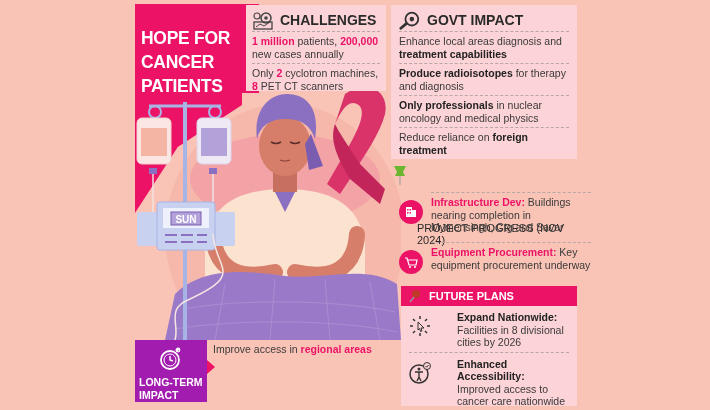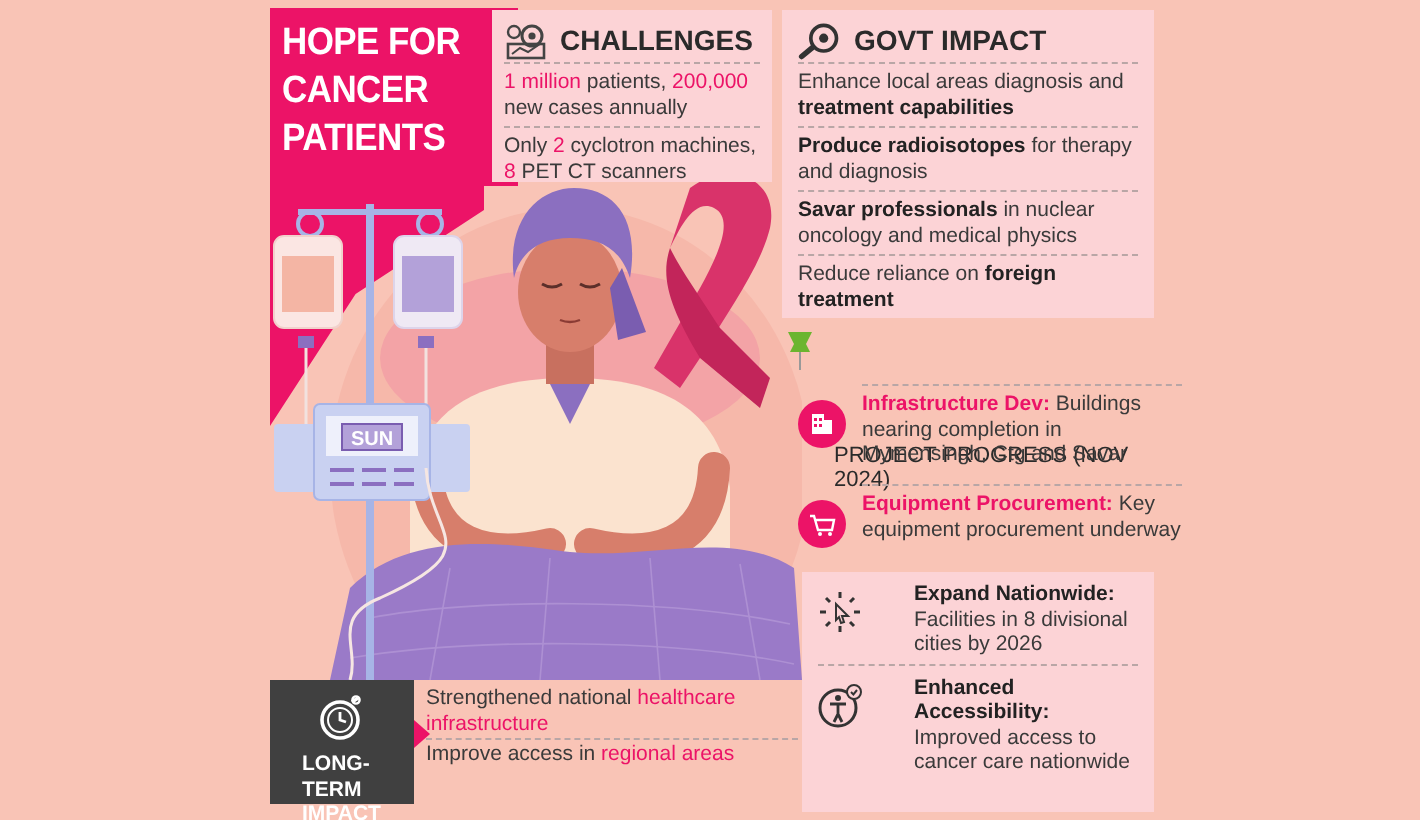--- a/index.html
+++ b/index.html
@@ -1,43 +1,43 @@
 <!DOCTYPE html>
 <html><head>
 <meta charset="utf-8">
 <style>
   * { box-sizing: border-box; margin: 0; padding: 0; }
   html, body { width: 710px; height: 410px; overflow: hidden; }
   body { background: #f9c4b6; font-family: "Liberation Sans", sans-serif; position: relative; }
   .canvas { position: absolute; left: 135px; top: 4px; width: 448px; height: 406px; background: #f9c4b6; }
-  .title-box { position: absolute; left: 0; top: 0; width: 124px; height: 89px; background: #ec1367; color: #fff; padding: 6px 6px; }
+  .title-box { position: absolute; left: 0; top: 0; width: 124px; height: 89px; background: #ec1367; color: #fff; padding: 22px 6px; }
   .title-box .t { font-weight: bold; font-size: 19px; line-height: 24px; letter-spacing: -0.3px; font-family: "Liberation Sans", sans-serif; transform: scaleX(0.92); transform-origin: left; white-space: nowrap; }
   .pink-wedge { position: absolute; left: 0; top: 89px; width: 107px; height: 120px; background: #ec1367; clip-path: polygon(0 0, 100% 0, 100% 10%, 40% 45%, 0 100%); }
   .card { position: absolute; background: #fcd3d6; }
   .challenges { left: 111px; top: 1px; width: 140px; height: 86px; padding: 4px 6px; }
   .govt { left: 256px; top: 1px; width: 186px; height: 154px; padding: 4px 8px; }
   .hdr { display: flex; align-items: center; gap: 6px; font-weight: bold; font-size: 14px; color: #2a2a2a; height: 22px; }
   .hdr .ic { width: 22px; height: 20px; display: inline-flex; align-items: center; justify-content: center; }
   .row { font-size: 10.5px; line-height: 12.5px; color: #3a3a3a; padding: 3px 0; border-top: 1px dashed #b9a6a6; }
   .row b { color: #222; }
-  .row .hl { color: #ec1367; font-weight: normal; }
+  .row .hl { color: #ec1367; font-weight: bold; }
   .progress { position: absolute; left: 252px; top: 160px; width: 196px; height: 120px; }
   .progress .phdr { position: absolute; left: 30px; top: 10px; font-weight: normal; font-size: 11px; color: #2a2a2a; margin-top: 48px; }
   .pitem { position: absolute; left: 12px; display: flex; gap: 8px; width: 196px; }
   .pitem .circ { width: 24px; height: 24px; border-radius: 50%; background: #ec1367; flex: none; margin-top: 8px; display: flex; align-items: center; justify-content: center; }
   .pitem .txt { font-size: 10.5px; line-height: 12.5px; color: #3a3a3a; border-top: 1px dashed #b9a6a6; padding-top: 3px; width: 160px; }
   .pitem .txt .hl { color: #ec1367; font-weight: bold; }
   .future { position: absolute; left: 266px; top: 282px; width: 176px; height: 120px; background: #fcd3d6; }
   .future .fhdr { background: #ec1367; color: #fff; font-weight: bold; font-size: 11px; height: 20px; display: flex; align-items: center; padding-left: 8px; gap: 8px; }
   .fitem { display: flex; gap: 24px; padding: 5px 6px 3px; }
   .fitem .fic { width: 26px; height: 30px; flex: none; display: flex; align-items: center; justify-content: center; }
   .fitem .ftxt { font-size: 10.5px; line-height: 12.5px; color: #3a3a3a; }
   .fitem .ftxt b { color: #222; display: block; }
   .fdiv { border-top: 1px dashed #b9a6a6; margin: 0 8px; }
-  .impact-box { position: absolute; left: 0; top: 336px; width: 72px; height: 62px; background: #404040; color: #fff; font-weight: bold; font-size: 10.5px; line-height: 12.5px; padding: 36px 4px 0 16px; }
+  .impact-box { position: absolute; left: 0; top: 336px; width: 72px; height: 62px; background: #a21caf; color: #fff; font-weight: bold; font-size: 10.5px; line-height: 12.5px; padding: 36px 4px 0 4px; }
   .impact-arrow { position: absolute; left: 72px; top: 356px; width: 0; height: 0; border-top: 7px solid transparent; border-bottom: 7px solid transparent; border-left: 8px solid #ec1367; }
   .impact-list { position: absolute; left: 78px; top: 338px; width: 186px; }
   .impact-list .row:first-child { border-top: none; }
   .impact-list .row { font-size: 10.5px; padding: 1px 0; }
   .illus { position: absolute; left: 0; top: 80px; width: 266px; height: 256px; }
 </style>
 </head>
 <body>
 
 <div class="canvas">
@@ -151,21 +151,21 @@
         <svg width="24" height="20" viewBox="0 0 24 20">
             <circle cx="14" cy="9" r="7" fill="none" stroke="#333" stroke-width="2"></circle>
             <circle cx="14" cy="9" r="2.5" fill="#333"></circle>
             <path d="M8 14 L2 19" stroke="#333" stroke-width="3" stroke-linecap="round"></path>
           </svg>
       </span>
       <span>GOVT IMPACT</span>
     </div>
     <div class="row"><span>Enhance local areas diagnosis and </span><b>treatment capabilities</b><span></span></div>
     <div class="row"><span></span><b>Produce radioisotopes</b><span> for therapy and diagnosis</span></div>
-    <div class="row"><span></span><b>Savar professionals</b><span> in nuclear oncology and medical physics</span></div>
+    <div class="row"><span></span><b>Only professionals</b><span> in nuclear oncology and medical physics</span></div>
     <div class="row"><span>Reduce reliance on </span><b>foreign treatment</b><span></span></div>
   </div>
 
   <div class="progress">
     <svg style="position:absolute;left:4px;top:0" width="18" height="22" viewBox="0 0 18 22">
         <path d="M3 2 L15 2 L12 8 L14 12 L4 12 L6 8 Z" fill="#6bb52f"></path>
         <path d="M9 12 L9 21" stroke="#999" stroke-width="1"></path>
       </svg>
     <div class="phdr">PROJECT PROGRESS (NOV 2024)</div>
     <div class="pitem" style="top:28px">
@@ -187,20 +187,27 @@
             <path d="M1 3 L3 3 L5 10 L12 10 L13 5 L4 5" stroke="#fff" stroke-width="1.2" fill="none"></path>
             <circle cx="6" cy="12" r="1" fill="#fff"></circle>
             <circle cx="11" cy="12" r="1" fill="#fff"></circle>
           </svg>
       </div>
       <div class="txt"><span class="hl">Equipment Procurement:</span><span> Key equipment procurement underway</span></div>
     </div>
   </div>
 
   <div class="future">
+    <div class="fhdr">
+      <svg width="12" height="14" viewBox="0 0 12 14">
+          <circle cx="7" cy="5" r="4" fill="#c0392b"></circle>
+          <path d="M5 8 L1 13" stroke="#999" stroke-width="1.5"></path>
+        </svg>
+      <span>FUTURE PLANS</span>
+    </div>
     <div class="fitem">
       <div class="fic">
         <svg width="24" height="24" viewBox="0 0 24 24">
             <g stroke="#333" stroke-width="1.5">
               <path d="M12 2 L12 5"></path>
               <path d="M12 19 L12 22"></path>
               <path d="M2 12 L5 12"></path>
               <path d="M19 12 L22 12"></path>
               <path d="M5 5 L7 7"></path>
               <path d="M17 17 L19 19"></path>
@@ -233,17 +240,16 @@
         <circle cx="13" cy="14" r="6" fill="none" stroke="#fff" stroke-width="1"></circle>
         <path d="M13 10 L13 14 L16 15" stroke="#fff" stroke-width="1.4" fill="none"></path>
         <path d="M19 5 L22 3" stroke="#fff" stroke-width="1.8"></path>
         <circle cx="21" cy="4" r="1.8" fill="none" stroke="#fff" stroke-width="1.2"></circle>
       </svg>
     <div>LONG-TERM</div>
     <div>IMPACT</div>
   </div>
   <div class="impact-arrow"></div>
   <div class="impact-list">
-    <div class="row"><span>Strengthened national </span><span class="hl">healthcare infrastructure</span></div>
     <div class="row"><span>Improve access in </span><span class="hl">regional areas</span></div>
   </div>
 
 </div>
 
 </body></html>

